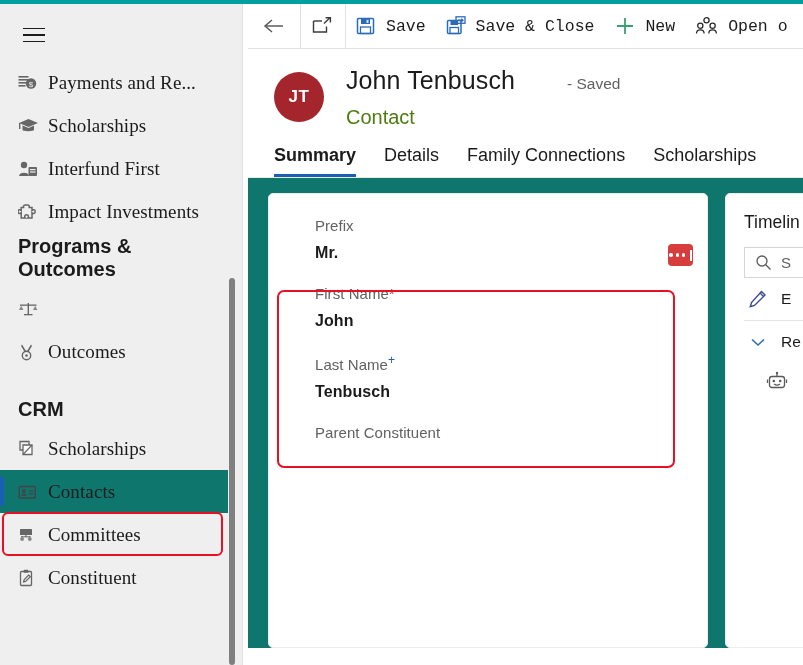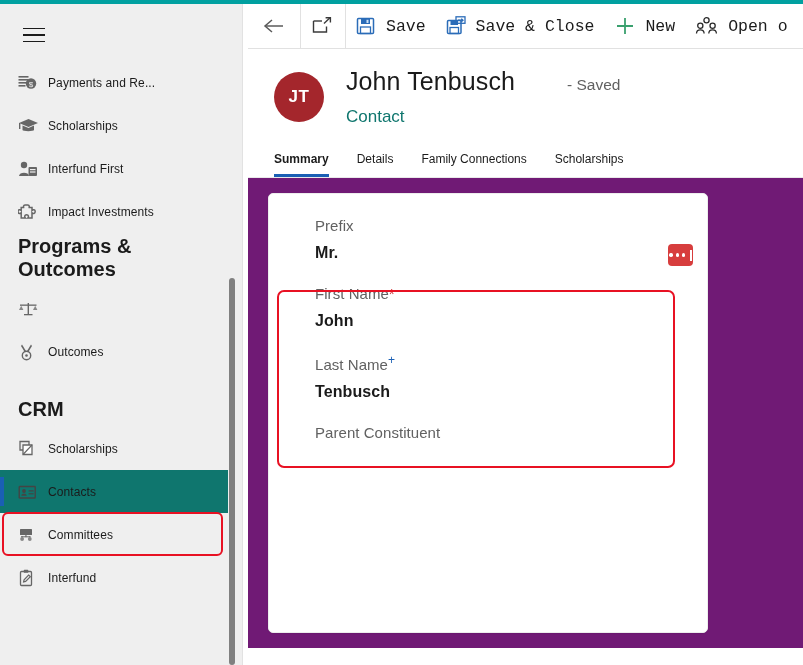--- a/index.html
+++ b/index.html
@@ -41,22 +41,23 @@
     height: 43px;
     padding-left: 18px;
     cursor: pointer;
   }
   .nav-item .nav-ico {
     width: 30px; flex: 0 0 30px;
     display: flex; align-items: center; justify-content: flex-start;
     color: #666; 
   }
   .nav-item .nav-label {
-    font-size: 12px; color: #1b1b1b; letter-spacing: .1px;
+    font-size: 19px; color: #1b1b1b; letter-spacing: .1px;
     white-space: nowrap;
+    font-family: Liberation Serif, serif;
   }
   .nav-group-title {
     font-size: 20px; font-weight: bold; color: #1b1b1b;
     padding-left: 18px; height: 42px; display: flex; align-items: flex-end;
     padding-bottom: 6px;
   }
   .nav-spacer { height: 12px; }
 
   .nav-item.selected {
     background: #0f766e;
@@ -121,49 +122,48 @@
     width: 50px; height: 50px; border-radius: 50%;
     background: #A4262C; color: #fff;
     display: flex; align-items: center; justify-content: center;
     font-size: 17px; font-weight: bold; letter-spacing: .5px;
     flex: 0 0 50px;
   }
   .rec-title-wrap { margin-left: 22px; }
   .rec-title-row { display: flex; align-items: baseline; gap: 44px; }
   .rec-name { font-size: 25px; color: #1b1b1b; letter-spacing: .1px; }
   .rec-status { font-size: 15.5px; color: #616161; margin-left: 8px; }
-  .rec-sub { font-size: 17px; color: #0f766e; margin-top: 11px; }
+  .rec-sub { font-size: 20px; color: #4d7c0f; margin-top: 11px; }
 
   
   .tabs {
     display: flex; align-items: flex-end; gap: 0;
     padding-left: 26px; height: 47px;
     border-bottom: 1px solid #e9e9e9;
     overflow: hidden;
   }
   .tab {
     position: relative;
-    font-size: 12px; color: #1b1b1b;
+    font-size: 18px; color: #1b1b1b;
     padding: 0 14px 11px 14px;
     white-space: nowrap; cursor: pointer;
   }
   .tab:first-child { padding-left: 0; }
   .tab.active { font-weight: bold; }
   .tab.active::after {
     content: ""; position: absolute; left: 0; right: 14px; bottom: 0;
     height: 2.6px; background: #1a5fb4;
   }
 
   
   .canvas {
-    position: relative; height: 470px; background: #701a75;
+    position: relative; height: 470px; background: #0f766e;
     padding: 15px 0 0 20px;
     display: flex; gap: 17px;
     overflow: hidden;
-    flex-direction: column;
   }
   .card {
     background: #ffffff;
     border: 1px solid #ededed;
     border-radius: 5px;
     box-shadow: 0 1px 2px rgba(0,0,0,.055);
   }
   .form-card { width: 440px; flex: 0 0 440px; padding: 23px 26px 0 46px; }
 
   .field { position: relative; margin-bottom: 23px; }
@@ -359,21 +359,21 @@
       </div>
 
       <div class="nav-item">
         <span class="nav-ico">
           <svg width="21" height="18" viewBox="0 0 21 18">
             <rect x="2.5" y="2.5" width="11" height="14" rx="1" fill="none" stroke="#666" stroke-width="1.3"></rect>
             <rect x="5.8" y="0.8" width="4.5" height="3" rx="0.6" fill="#666"></rect>
             <path d="M10.6 6 L12.3 7.7 L7.6 12.4 L5.6 12.9 L6.1 10.9 Z" fill="none" stroke="#666" stroke-width="1.2"></path>
           </svg>
         </span>
-        <span class="nav-label">Interfund</span>
+        <span class="nav-label">Constituent</span>
       </div>
 
     </div>
 
     <div class="sb-track">
       <div class="sb-thumb"></div>
     </div>
 
     <div class="anno-contacts"></div>
   </div>

